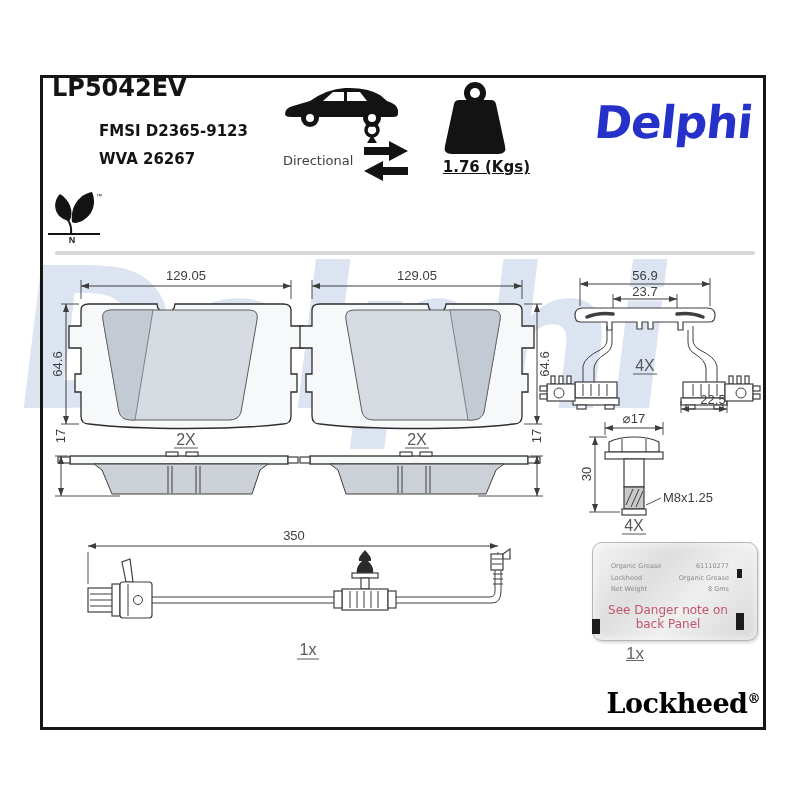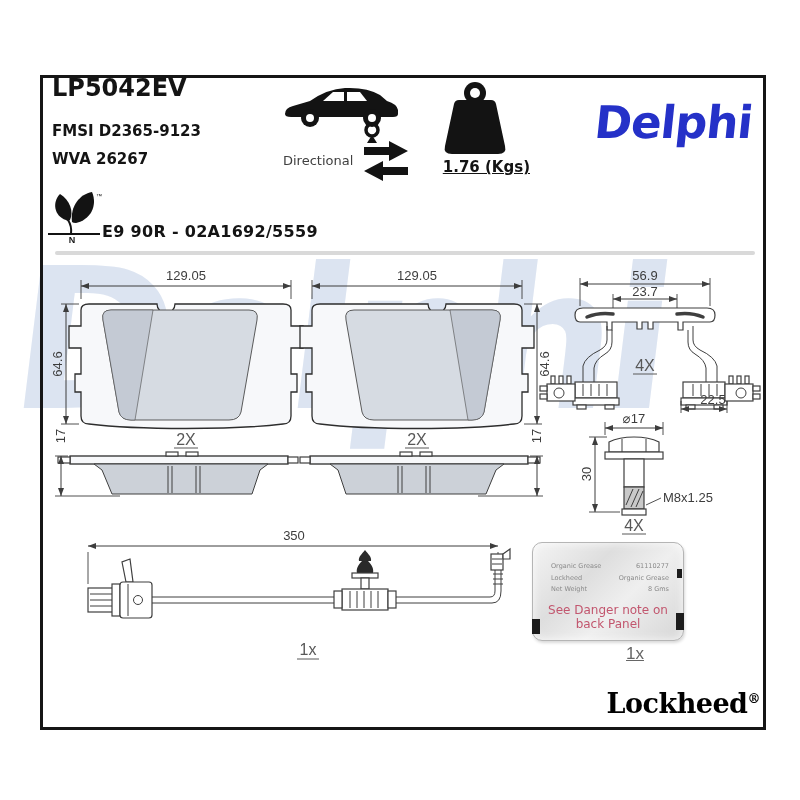--- a/index.html
+++ b/index.html
@@ -6,42 +6,42 @@
   .page{position:relative;width:800px;height:800px;background:#fff;overflow:hidden;
         font-family:"DejaVu Sans","Liberation Sans",sans-serif;color:#141414;}
   .abs{position:absolute;}
   .watermark{position:absolute;left:14px;top:242px;width:790px;z-index:1;
              font:bold 196px "DejaVu Sans",sans-serif;color:#dce4f1;
              letter-spacing:-10px;line-height:1;transform:skewX(-7deg);user-select:none;}
   .frame{position:absolute;left:40px;top:75px;width:720px;height:649px;
          border:3px solid #161616;z-index:6;pointer-events:none;}
   .hdr{z-index:3;}
   .pn{font:bold 24px "DejaVu Sans",sans-serif;}
-  .sub{font:bold 15px "DejaVu Sans",sans-serif;}
+  .sub{font:bold 15px "DejaVu Sans",sans-serif;margin-left:47px;}
   .dirlbl{font:13px "DejaVu Sans",sans-serif;color:#404040;}
   .wt{font:bold 15px "DejaVu Sans",sans-serif;text-align:right;text-decoration:underline;}
   .delphi{font:bold 45px "DejaVu Sans",sans-serif;color:#2531c8;transform:skewX(-6deg);letter-spacing:-1px;}
   .approval{font:bold 16px "DejaVu Sans",sans-serif;letter-spacing:.3px;}
   .divider{background:#d9d9d9;border-radius:2px;height:4px;}
   svg{position:absolute;z-index:3;overflow:visible;}
   svg text{font-family:"Liberation Sans","DejaVu Sans",sans-serif;}
   .dim{stroke:#3d3d3d;stroke-width:1;fill:none;}
   .ext{stroke:#3d3d3d;stroke-width:.9;fill:none;}
   .dimtext{font-size:13px;fill:#3d3d3d;}
   .qty{font-size:16px;fill:#585858;}
   .qline{stroke:#585858;stroke-width:1;}
   .outl{fill:#f7f8fa;stroke:#2d2d2d;stroke-width:1.3;}
   .fric{fill:#d6dbe2;stroke:#4a4a4a;stroke-width:.9;}
   .fricdark{fill:#c4cad4;stroke:#4a4a4a;stroke-width:.6;}
   .part{fill:#ffffff;stroke:#3f3f3f;stroke-width:1.2;}
   .thin{stroke:#3f3f3f;stroke-width:1;fill:none;}
   .blk{fill:#131313;}
-  .sachet{left:532px;top:542px;width:150px;height:97px;border:1px solid #b5b5b5;border-radius:10px;
+  .sachet{left:592px;top:542px;width:150px;height:97px;border:1px solid #b5b5b5;border-radius:10px;
           background:linear-gradient(135deg,#f4f4f4 0%,#dedede 35%,#efefef 60%,#d6d6d6 100%);
-          box-shadow:inset 0 0 10px rgba(255,255,255,.8), 1px 2px 3px rgba(0,0,0,.15);z-index:3;}
+          box-shadow:inset 0 0 10px rgba(255,255,255,.8), 1px 2px 3px rgba(0,0,0,.15);z-index:3;padding-left:14px;}
   .s-rows{position:absolute;left:18px;top:18px;width:118px;font-size:6.5px;color:#8a8a8a;line-height:1.8;}
   .s-row{display:flex;justify-content:space-between;}
   .s-warn{position:absolute;left:8px;top:60px;width:134px;text-align:center;font-size:12px;color:#c2566e;}
   .s-tab{position:absolute;background:#1c1c1c;}
   .qty-html{font:17px "Liberation Sans",sans-serif;color:#666;text-decoration:underline;text-align:center;z-index:3;}
   .lockheed{font:bold 27px "DejaVu Serif","Liberation Serif",serif;color:#000000;text-align:right;z-index:3;letter-spacing:-.5px;}
   .lockheed sup{font-size:13px;}
 </style>
 </head>
 <body>
@@ -83,21 +83,20 @@
   <div class="abs hdr delphi" style="left:595px;top:96px">Delphi</div>
 
   <svg style="left:46px;top:190px" width="56" height="54" viewBox="0 0 56 54">
     <path class="blk" d="M 20,30 C 8,26 6,12 14,4 C 24,10 28,22 24,30 Q 22,32 20,30 Z"></path>
     <path class="blk" d="M 26,32 C 24,16 34,4 46,2 C 52,16 44,30 30,33 Q 27,33 26,32 Z"></path>
     <path d="M 22,30 Q 26,36 25,44" fill="none" stroke="#131313" stroke-width="2"></path>
     <line x1="2" y1="44" x2="54" y2="44" stroke="#131313" stroke-width="2"></line>
     <text x="26" y="53" text-anchor="middle" font-size="9" font-weight="bold" fill="#131313">N</text>
     <text x="50" y="8" font-size="6" fill="#131313">™</text>
   </svg>
-  <div class="abs hdr approval" style="left:102px;top:222px">E9 90R - 02A1692/5559</div>
 
   <div class="abs divider" style="left:55px;top:251px;width:700px;z-index:3"></div>
 
   <svg style="left:55px;top:266px" width="250" height="185" viewBox="0 0 250 185">
     <defs>
         <marker id="arr-a" markerWidth="9" markerHeight="8" refX="8" refY="3" orient="auto-start-reverse">
           <path d="M0,0 L8,3 L0,6 Z" fill="#3d3d3d"></path>
         </marker>
       </defs>
     <g id="padShape">

